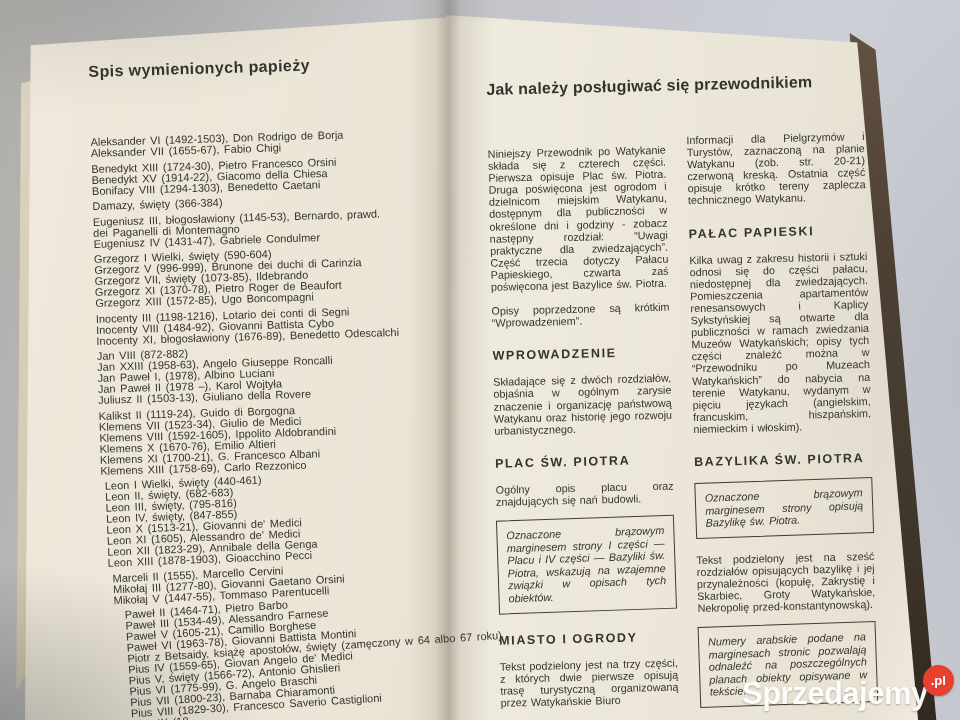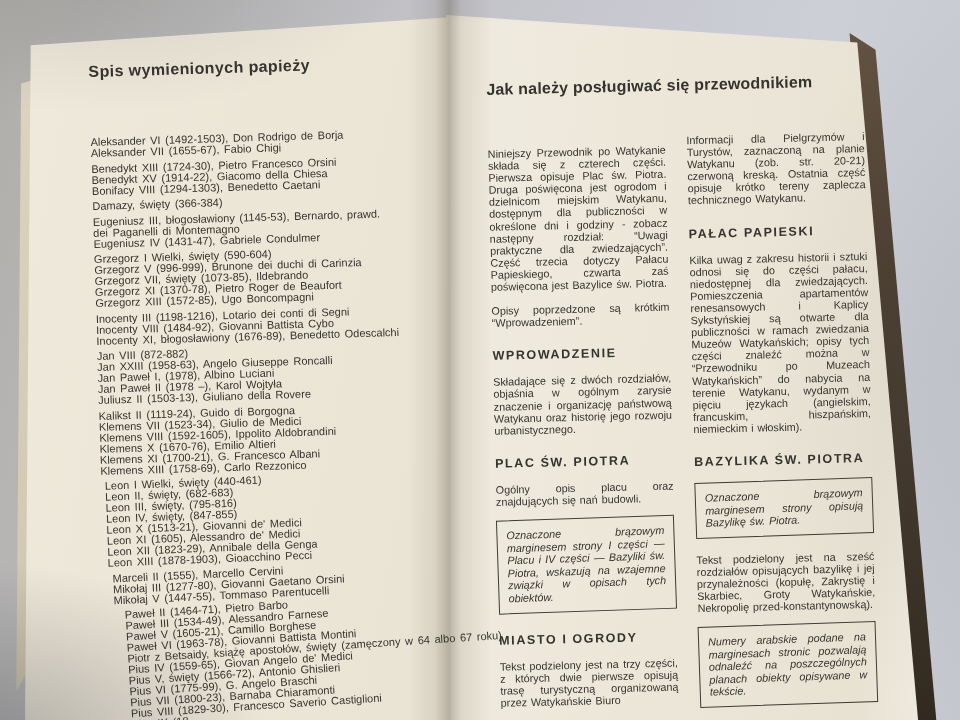--- a/index.html
+++ b/index.html
@@ -170,13 +170,17 @@
           <div class="rp-h">BAZYLIKA ŚW. PIOTRA</div>
           <div class="rp-box">Oznaczone brązowym marginesem strony opisują Bazylikę św. Piotra.</div>
           <div class="rp-p">Tekst podzielony jest na sześć rozdziałów opisujących bazylikę i jej przynależności (kopułę, Zakrystię i Skarbiec, Groty Watykańskie, Nekropolię przed-konstantynowską).</div>
           <div class="rp-box">Numery arabskie podane na marginesach stronic pozwalają odnaleźć na poszczególnych planach obiekty opisywane w tekście.</div>
         </div>
     </div>
   </div>
 
   <div class="vignette"></div>
 
+  <div class="watermark">
+    <span class="wm-brand">Sprzedajemy</span>
+    <span class="wm-badge" style="background: rgb(232, 64, 47);">.pl</span>
+  </div>
 </div>
 
 </body></html>

